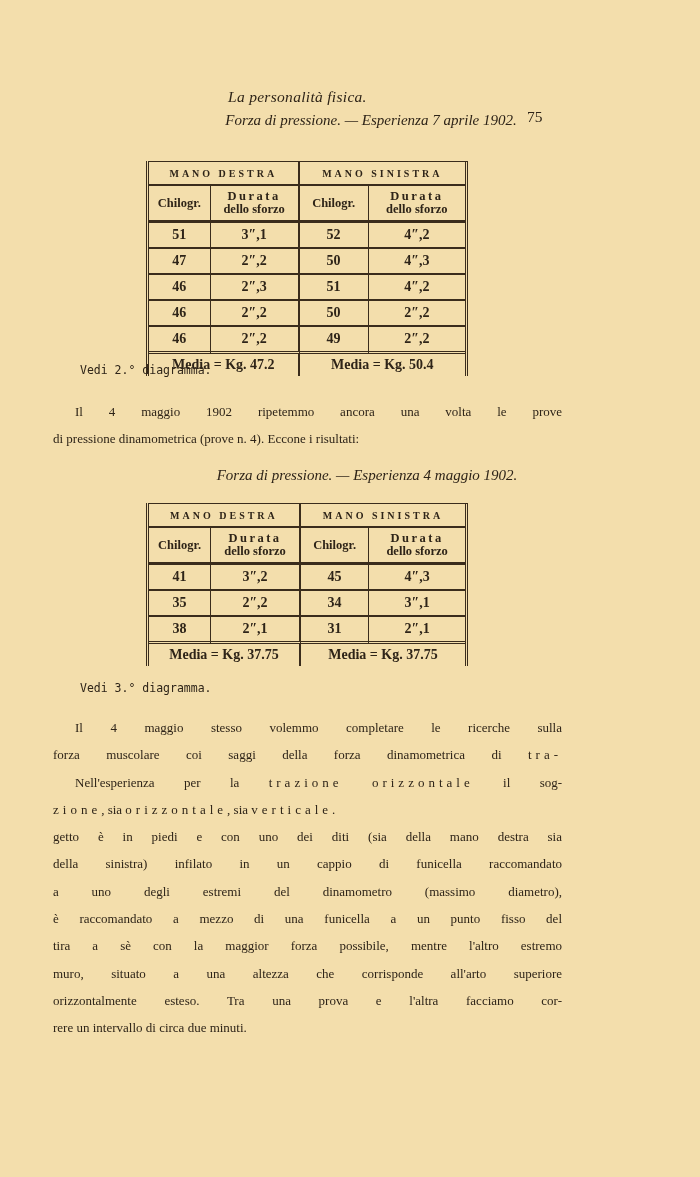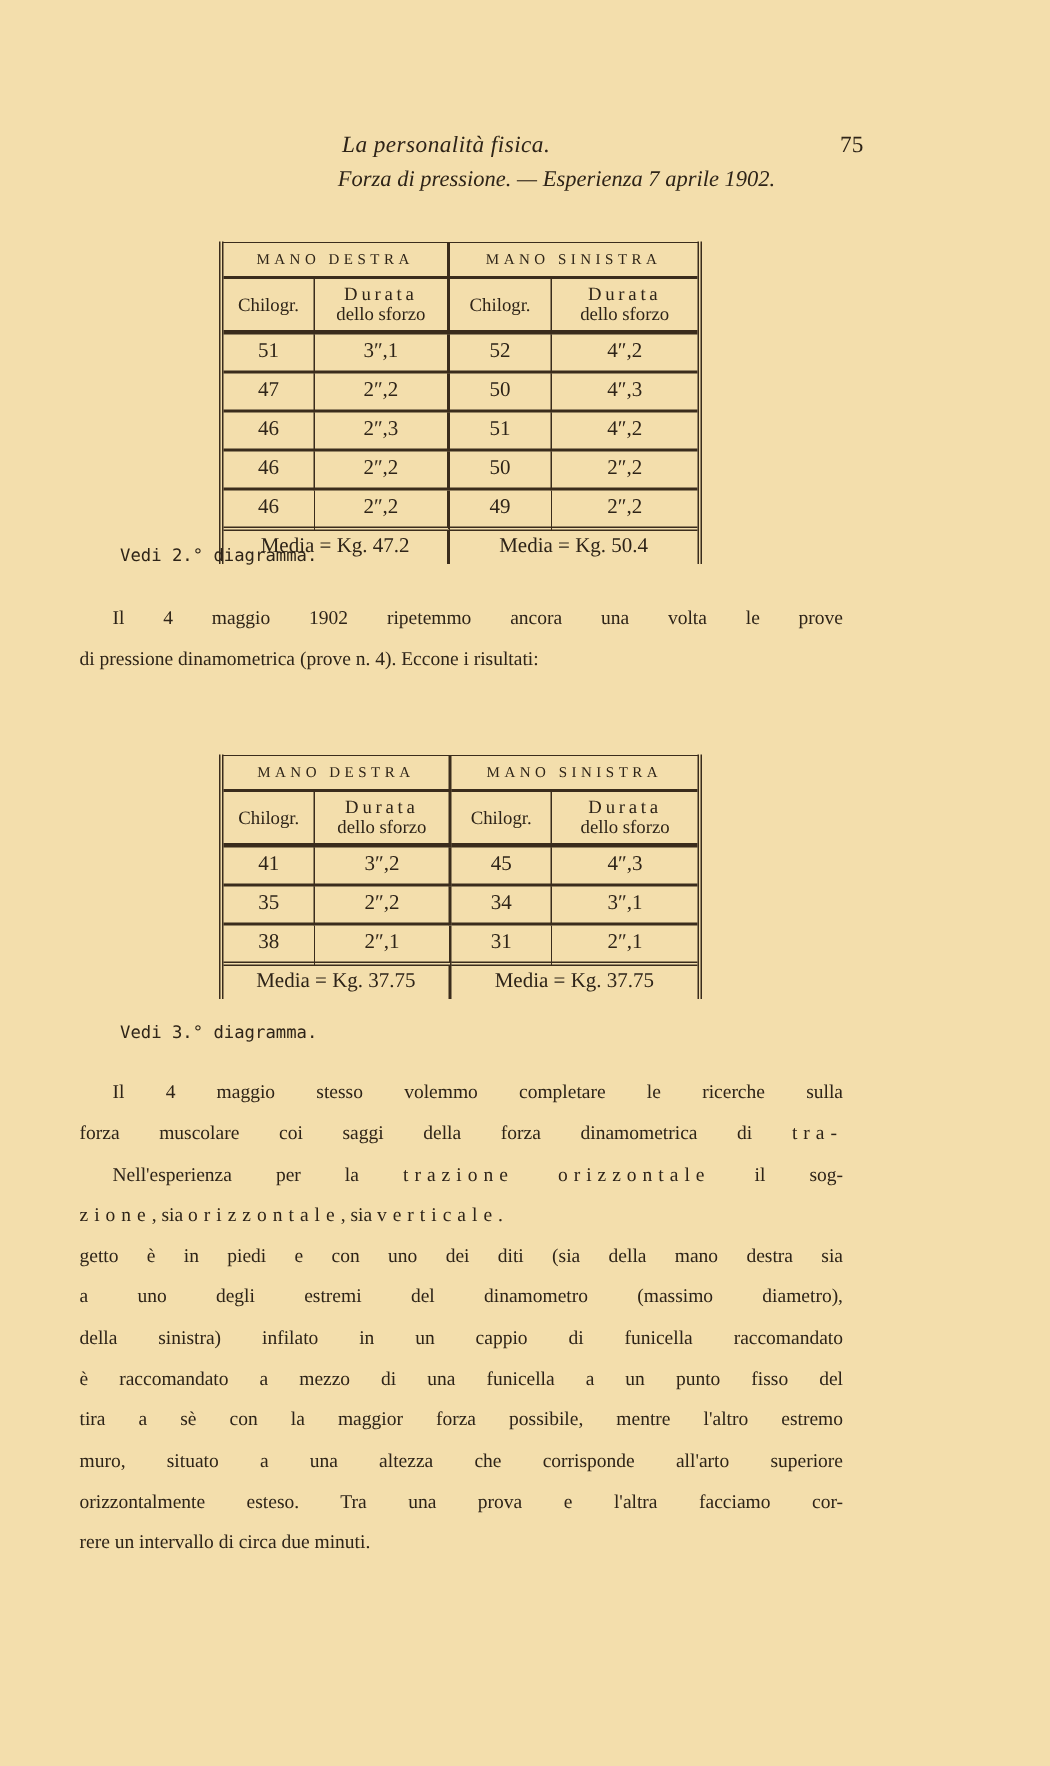--- a/index.html
+++ b/index.html
@@ -10,40 +10,40 @@
       color: #2e2418;
       position: relative;
       overflow: hidden;
     }
     .page { position: absolute; left: 0; top: 0; width: 608px; height: 1177px; }
     .running-head {
       position: absolute; top: 88px; left: 0; width: 700px;
       font-size: 15.5px;
     }
     .running-title { position: absolute; left: 228px; font-style: italic; letter-spacing: 0.3px; }
-    .page-number { position: absolute; left: 560px; }
+    .page-number { position: absolute; left: 527px; margin-top: 20px; }
 
     .caption {
       position: absolute; left: 0; width: 700px; text-align: center;
       font-style: italic; font-size: 15px;
     }
     .cap1 { top: 112px; padding-left: 42px; box-sizing: border-box; }
     .cap2 { top: 467px; padding-left: 34px; box-sizing: border-box; }
 
     table.data {
       position: absolute;
       border-collapse: separate; border-spacing: 0;
       font-size: 13.5px; text-align: center;
       border-left: 3px double #3a2c1c;
       border-right: 3px double #3a2c1c;
       border-top: 1px solid #3a2c1c;
     }
     .t1 { left: 146px; top: 161px; width: 322px; }
     .t2 { left: 146px; top: 503px; width: 322px; }
-    table.data td, table.data th { padding: 0; font-weight: normal; }
+    table.data td, table.data th { padding: 0; font-weight: bold; }
     .hand-head {
       font-size: 10px; letter-spacing: 3px; height: 22px;
       border-bottom: 2px solid #3a2c1c;
     }
     .split-left { border-right: 2px solid #3a2c1c; }
     .col-head { font-size: 12.5px; height: 34px; border-bottom: 3px solid #3a2c1c; line-height: 13px; }
     .col-head .spaced { letter-spacing: 2.5px; text-align: right; }
     .cell { height: 24px; border-bottom: 2px solid #3a2c1c; font-size: 14px; }
     .cell-sep { border-right: 1px solid #3a2c1c; }
     .last-row .cell { border-bottom: 3px double #3a2c1c; }
@@ -125,20 +125,21 @@
   </tbody>
     </table>
 
   <div class="note note1">Vedi 2.° diagramma.</div>
 
   <div class="para p1">
     <span class="line indent">Il 4 maggio 1902 ripetemmo ancora una volta le prove</span>
     <span class="line last">di pressione dinamometrica (prove n. 4). Eccone i risultati:</span>
   </div>
 
+  <div class="caption cap2">Forza di pressione. — Esperienza 4 maggio 1902.</div>
 
   <table class="data t2">
     <tbody>
         <tr>
       <th colspan="2" class="hand-head split-left">MANO DESTRA</th>
       <th colspan="2" class="hand-head">MANO SINISTRA</th>
     </tr>
     <tr>
       <th class="col-head cell-sep">Chilogr.</th>
       <th class="col-head split-left"><span class="spaced">Durata</span><br><span>dello sforzo</span></th>
@@ -172,22 +173,22 @@
 
   <div class="note note2">Vedi 3.° diagramma.</div>
 
   <div class="para p2">
     <span class="line indent">Il 4 maggio stesso volemmo completare le ricerche sulla</span>
     <span class="line"><span>forza muscolare coi saggi della forza dinamometrica di</span> <span class="spaced-word">tra-</span></span>
     <span class="line indent"><span>Nell'esperienza per la</span> <span class="spaced-word">trazione</span> <span class="spaced-word">orizzontale</span> <span>il sog-</span></span>
 
     <span class="line last"><span class="spaced-word">zione</span><span>, sia</span> <span class="spaced-word">orizzontale</span><span>, sia</span> <span class="spaced-word">verticale</span><span>.</span></span>
     <span class="line">getto è in piedi e con uno dei diti (sia della mano destra sia</span>
+    <span class="line">della sinistra) infilato in un cappio di funicella raccomandato</span>
     <span class="line">a uno degli estremi del dinamometro (massimo diametro),</span>
-    <span class="line">della sinistra) infilato in un cappio di funicella raccomandato</span>
     <span class="line">è raccomandato a mezzo di una funicella a un punto fisso del</span>
     <span class="line">tira a sè con la maggior forza possibile, mentre l'altro estremo</span>
     <span class="line">muro, situato a una altezza che corrisponde all'arto superiore</span>
     <span class="line">orizzontalmente esteso. Tra una prova e l'altra facciamo cor-</span>
     <span class="line last">rere un intervallo di circa due minuti.</span>
   </div>
 
 </div>
 
 </body></html>

